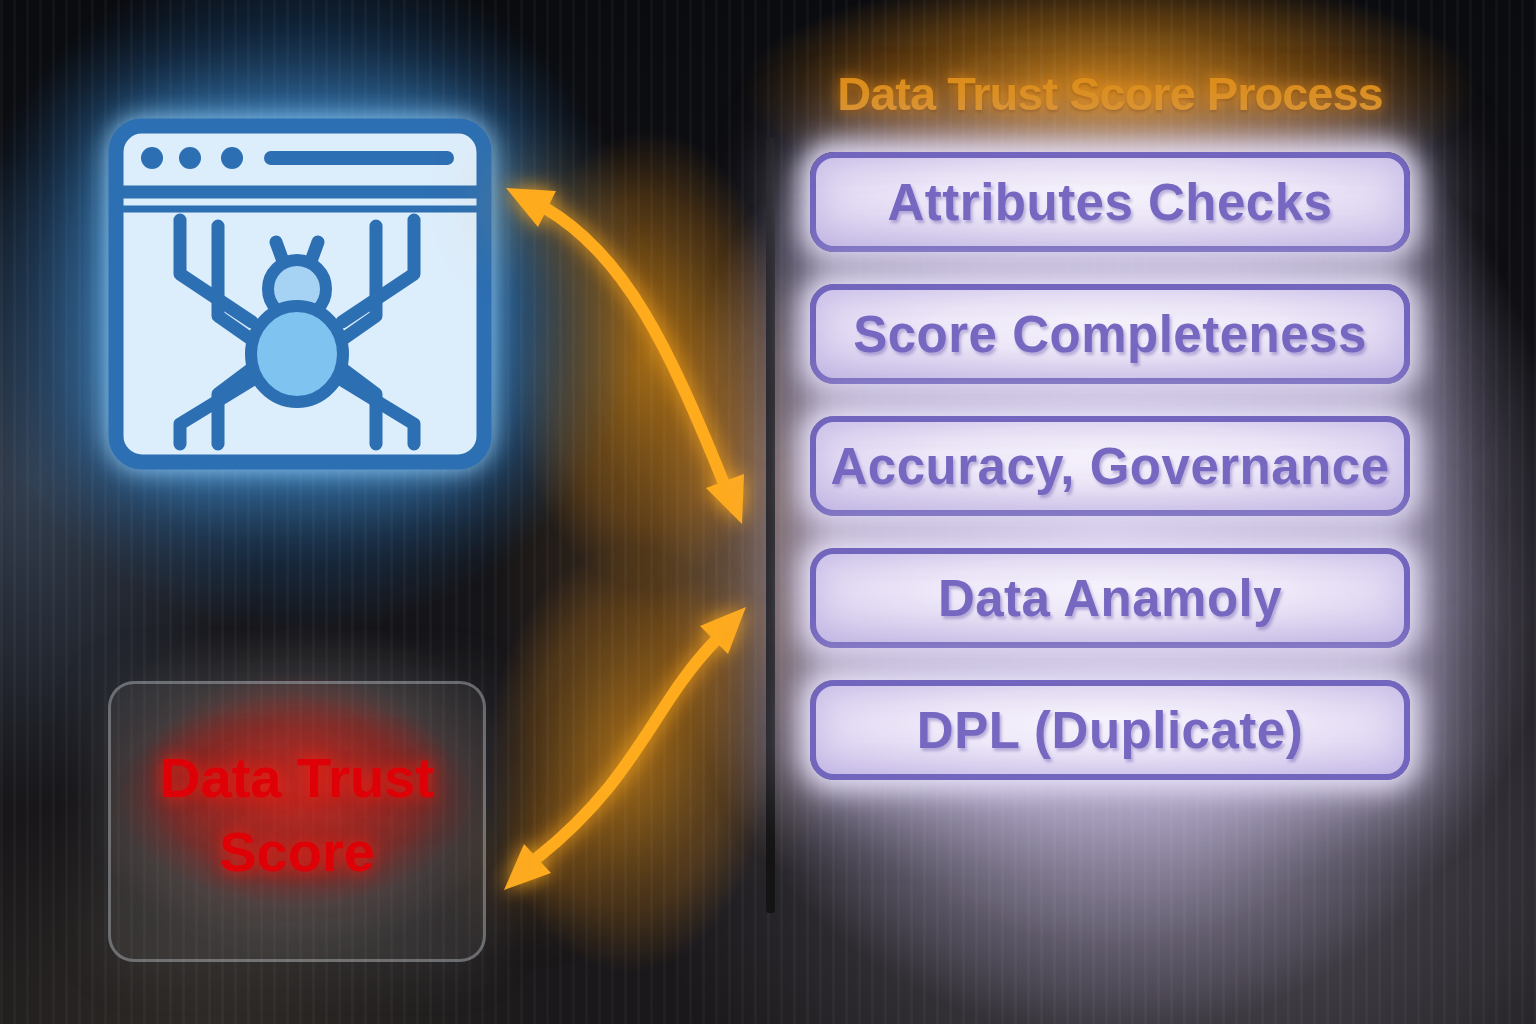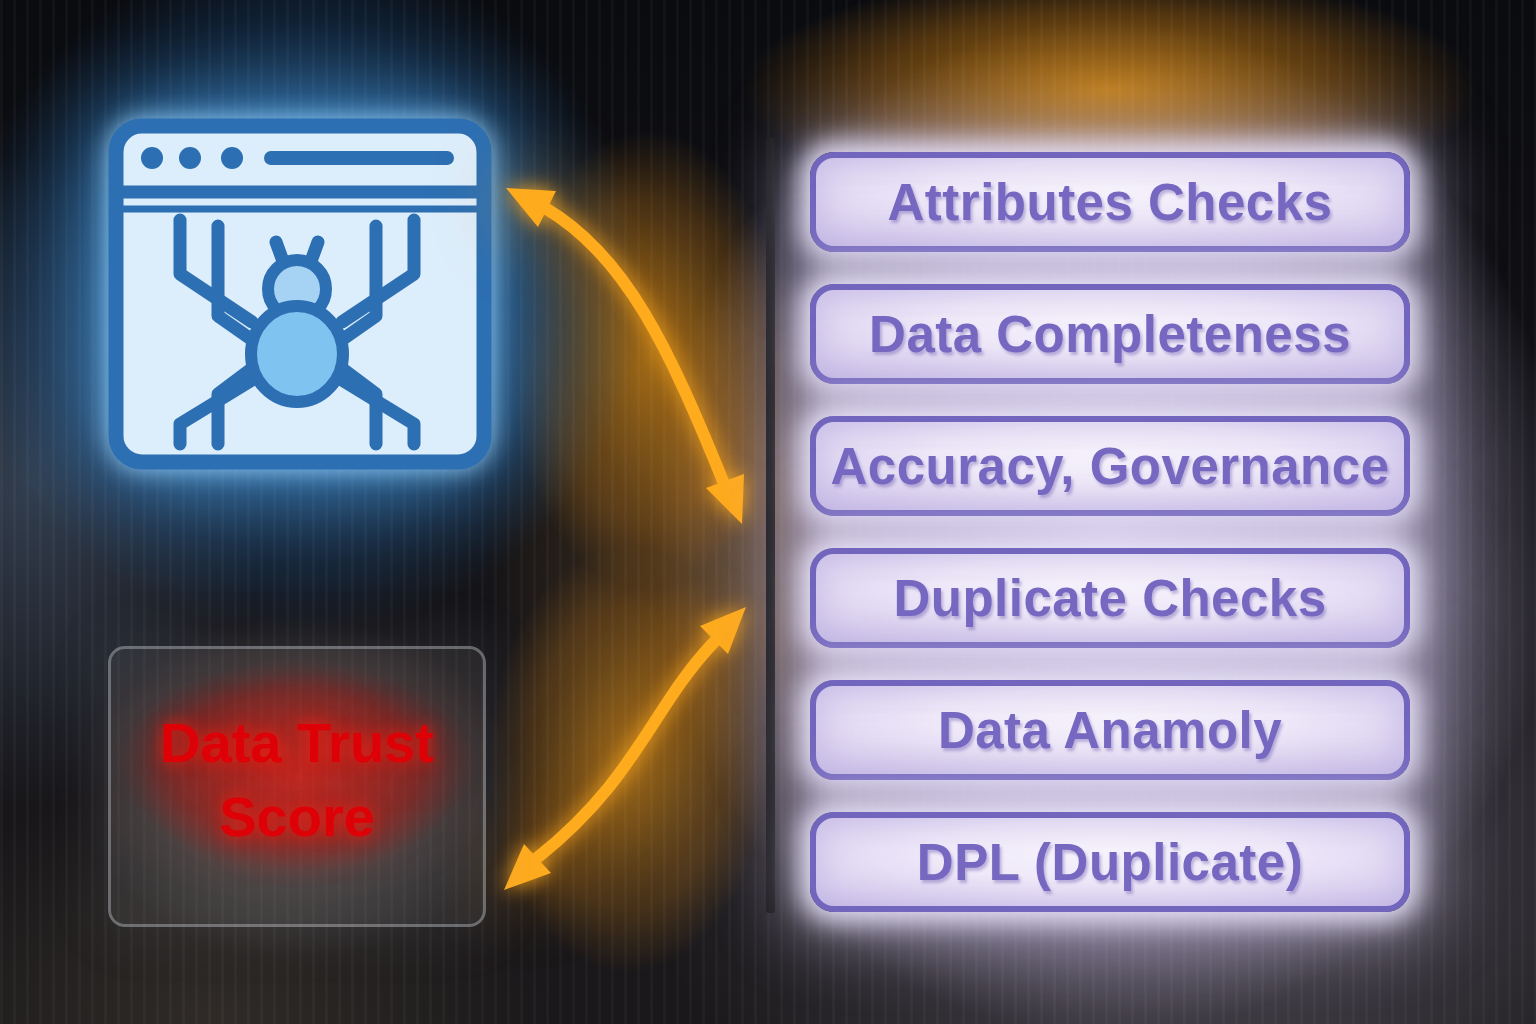--- a/index.html
+++ b/index.html
@@ -70,22 +70,22 @@
                inset 0 0 26px 10px rgba(150,135,205,.22);
   }
   .step-label{
     font-size:51px;font-weight:bold;letter-spacing:.5px;
     color:var(--step-text-purple,#7667C1);
     text-shadow:2px 3px 3px rgba(86,66,160,.35);
     white-space:nowrap;
   }
   
   .score-box{
-    position:absolute;left:108px;top:646px;width:378px;height:281px;box-sizing:border-box;
-    border:3px solid rgba(178,185,190,.45);border-radius:17px;
+    position:absolute;left:108px;top:681px;width:378px;height:281px;box-sizing:border-box;
+    border:3px solid rgba(178,185,190,.45);border-radius:26px;
     display:flex;align-items:center;justify-content:center;
     background:
       radial-gradient(ellipse 65% 52% at 50% 42%, rgba(236,28,16,.50) 0%, rgba(190,30,20,.34) 52%, rgba(150,110,100,.14) 74%, rgba(150,145,142,.08) 100%),
       radial-gradient(ellipse at 50% 50%, rgba(148,148,150,.22) 0%, rgba(120,120,122,.10) 100%);
     box-shadow:0 0 50px 12px rgba(150,150,155,.12);
   }
   .score-label{
     width:330px;text-align:center;font-size:56px;line-height:1.32;font-weight:bold;
     color:var(--score-red,#DE0007);
     text-shadow:0 0 16px rgba(255,30,16,.85), 0 0 48px rgba(220,0,0,.6);
@@ -134,33 +134,31 @@
     </g>
     <g>
       <path class="arrow-path" d="M716,640 C652,706 638,778 537,858"></path>
       <polygon class="arrow-head" points="746,607 700,626 728,654"></polygon>
       <polygon class="arrow-head" points="504,890 551,873 524,844"></polygon>
     </g>
   </svg>
 
   <div class="divider"></div>
 
+  <div class="process-title">Data Trust Score Process</div>
 
   <div class="steps">
     <div class="step">
       <span class="step-label">Attributes Checks</span>
     </div>
     <div class="step">
-      <span class="step-label">Data Completeness</span>
+      <span class="step-label">Score Completeness</span>
     </div>
     <div class="step">
       <span class="step-label">Accuracy, Governance</span>
-    </div>
-    <div class="step">
-      <span class="step-label">Duplicate Checks</span>
     </div>
     <div class="step">
       <span class="step-label">Data Anamoly</span>
     </div>
     <div class="step">
       <span class="step-label">DPL (Duplicate)</span>
     </div>
   </div>
 
   <div class="score-box">

